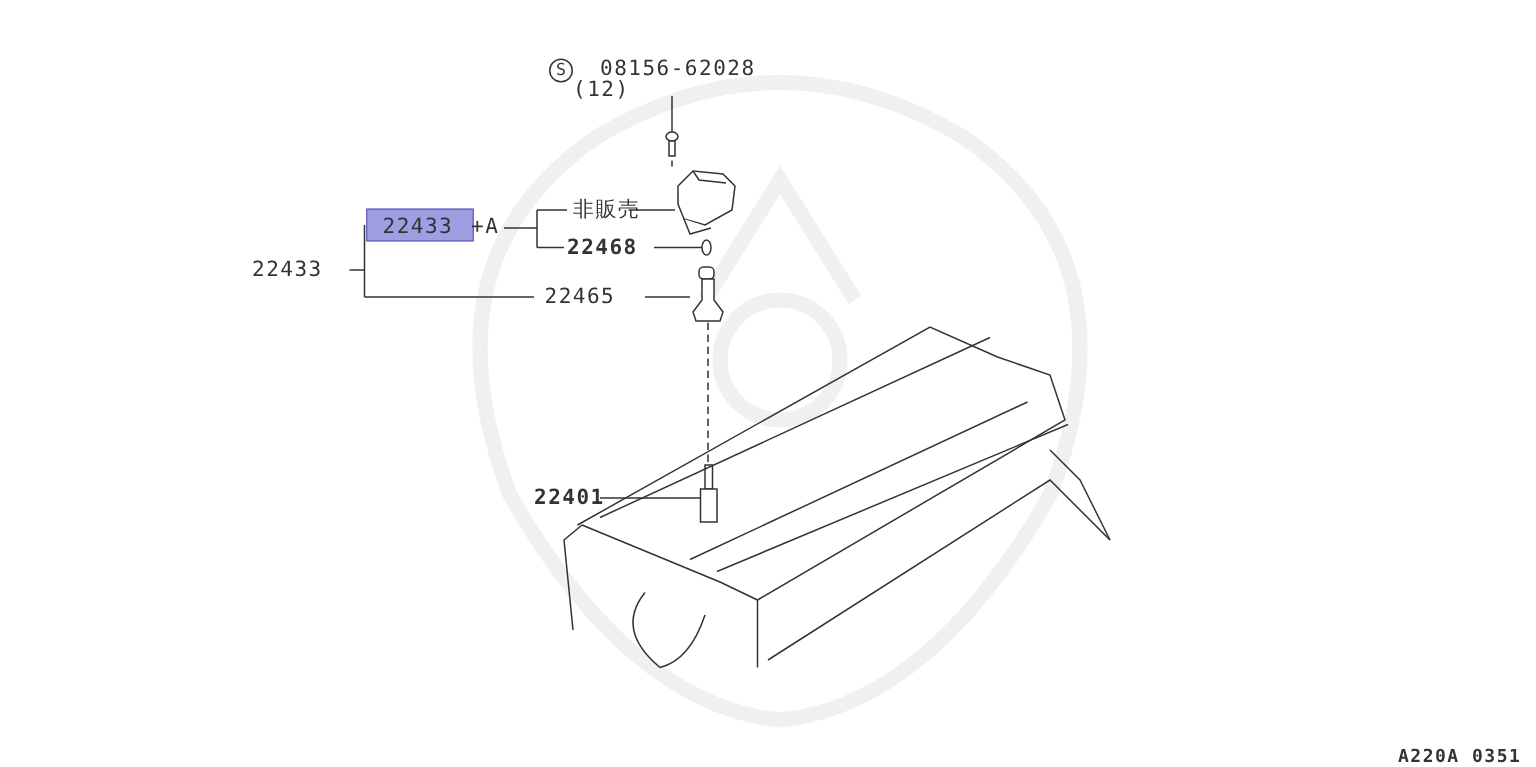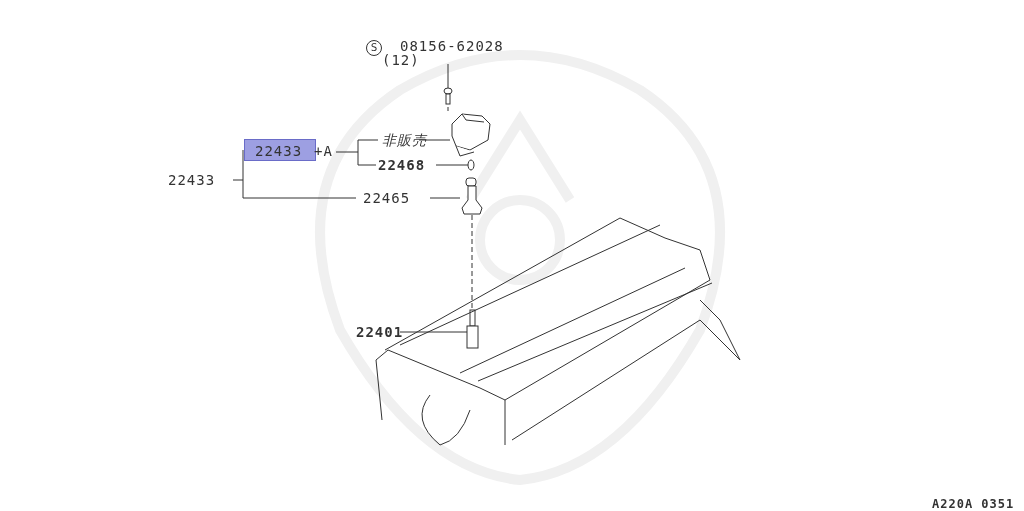--- a/index.html
+++ b/index.html
@@ -75,20 +75,20 @@
   </g>
 </svg>
 
 <div class="hl"></div>
 
 <span class="lbl" style="left:366px;top:38px;">
   <span style="display:inline-block;width:14px;height:14px;border:1px solid #333;border-radius:50%;text-align:center;font-size:11px;line-height:14px;letter-spacing:0;">S</span>
 </span>
 <span class="lbl" style="left:400px;top:38px;">08156-62028</span>
 <span class="lbl" style="left:382px;top:52px;">(12)</span>
-<span class="lbl" style="left:382px;top:132px;font-style:italic;">非販売</span>
+<span class="lbl" style="left:382px;top:132px;">非販売</span>
 <span class="lbl" style="left:255px;top:143px;color:#333;">22433</span>
 <span class="lbl" style="left:314px;top:143px;">+A</span>
 <span class="lbl" style="left:378px;top:157px;font-weight:bold;">22468</span>
 <span class="lbl" style="left:168px;top:172px;">22433</span>
 <span class="lbl" style="left:363px;top:190px;text-align:center;">22465</span>
 <span class="lbl" style="left:356px;top:324px;font-weight:bold;">22401</span>
 <span class="lbl" style="left:932px;top:496px;font-size:12px;font-weight:bold;">A220A 0351</span>
 
 </body></html>

